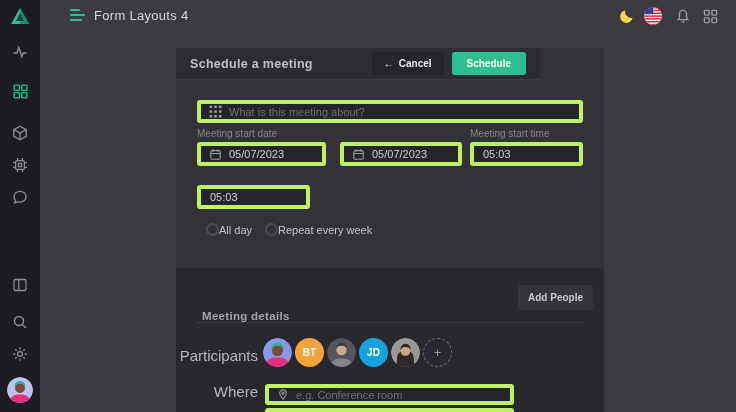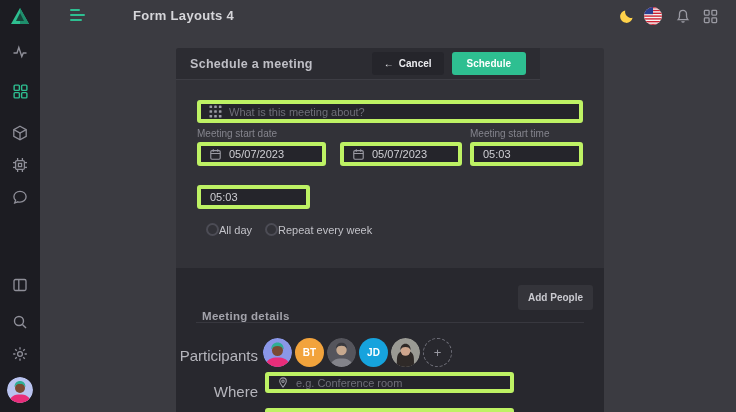--- a/index.html
+++ b/index.html
@@ -14,21 +14,21 @@
   .s-item.active { color:#2ebf91; }
   .s-avatar { position:absolute; left:7px; top:377px; width:26px; height:26px; border-radius:50%; overflow:hidden; cursor:pointer; }
 
   
   .header { position:absolute; left:40px; top:0; width:696px; height:32px; background:#3b3b41; }
   .menu-toggle { position:absolute; left:30px; top:9px; width:16px; height:14px; cursor:pointer; }
   .menu-toggle span { display:block; height:2px; border-radius:1px; background:#2ebf91; margin-bottom:3px; }
   .menu-toggle span:nth-child(1){ width:10px; }
   .menu-toggle span:nth-child(2){ width:15px; }
   .menu-toggle span:nth-child(3){ width:12px; }
-  .header-title { position:absolute; left:54px; top:8px; font-size:13px; font-weight:bold; color:#d6d6da; letter-spacing:.3px;margin-left:39px; }
+  .header-title { position:absolute; left:54px; top:8px; font-size:13px; font-weight:normal; color:#d6d6da; letter-spacing:.3px; }
   .h-icon { position:absolute; top:7px; width:18px; height:18px; display:flex; align-items:center; justify-content:center; cursor:pointer; color:#9a9aa3; }
 
   
   .card { position:absolute; left:176px; top:48px; width:428px; height:364px; background:#323238; border-radius:3px 3px 0 0; overflow:hidden; }
   .card-header { position:absolute; left:0; top:0; width:364px; height:32px; background:#2c2c32; border-bottom:1px solid #3d3d44; display:flex; align-items:center; padding:0 14px; }
   .card-title { flex:1; font-size:12.5px; font-weight:bold; color:#bfbfc6; letter-spacing:.3px; }
   .btn { border:none; border-radius:3px; font-family:inherit; font-size:10px; font-weight:bold; color:#ececf0; cursor:pointer; padding:6px 12px; display:flex; align-items:center; gap:5px; }
   .btn-cancel { background:#25252b; margin-right:8px; }
   .btn-schedule { color:#fff; padding:6px 15px; }
 
@@ -51,21 +51,21 @@
   
   .card-details { position:absolute; left:0; top:220px; width:428px; height:144px; background:#28282e; }
   .details-title { position:absolute; left:26px; top:22px; font-size:11.5px; font-weight:bold; color:#a3a3ab; letter-spacing:.3px;margin-top:20px; }
   .btn-addpeople { position:absolute; left:342px; top:17px; background:#34343a; color:#c9c9cf; padding:7px 10px; }
   .details-divider { position:absolute; left:20px; top:54px; width:388px; height:1px; background:#38383f; }
   .row-label { position:absolute; left:0; width:82px; text-align:right; font-size:15px; color:#b5b5bc; }
   .avatars { position:absolute; left:87px; top:70px; display:flex; gap:3px; align-items:center; }
   .av { width:29px; height:29px; border-radius:50%; overflow:hidden; flex:0 0 auto; }
   .av-init { display:flex; align-items:center; justify-content:center; color:#fff; font-size:10px; font-weight:bold; }
   .av-add { width:29px; height:29px; border-radius:50%; border:1px dashed #70707a; color:#9a9aa3; display:flex; align-items:center; justify-content:center; font-size:13px; cursor:pointer; background:transparent; }
-  .where-field { left:89px; top:104px; width:249px; height:21px; }
+  .where-field { left:89px; top:116px; width:249px; height:21px; }
   .bottom-field { left:89px; top:140px; width:249px; height:21px; }
 </style>
 </head>
 <body>
 
 <div class="sidebar">
   <div class="s-logo">
     <svg width="20" height="18" viewBox="0 0 20 18">
       <polygon points="10,1 19,17 1,17" fill="#2ebf91"></polygon>
       <polygon points="10,1 19,17 10,17" fill="#1f8e6c"></polygon>

